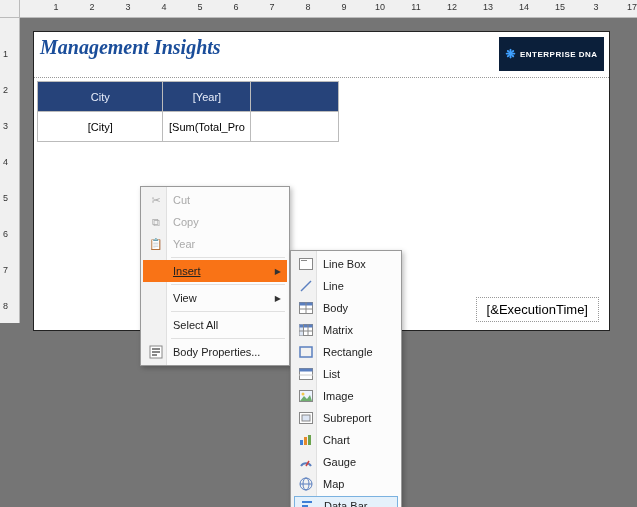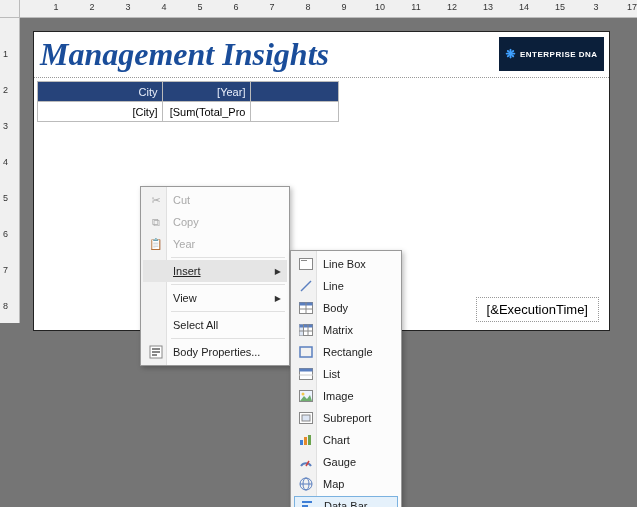--- a/index.html
+++ b/index.html
@@ -63,21 +63,21 @@
   }
   .report-hdr {
     border-bottom: 1px dotted #999;
     height: 46px;
     padding: 4px 8px 4px 6px;
     position: relative;
   }
   .report-title {
     color: #1a4d9a;
     font-family: Georgia, "Times New Roman", serif;
-    font-size: 32px;
+    font-size: 20px;
     font-weight: bold;
     font-style: italic;
   }
   .logo {
     position: absolute;
     top: 5px; right: 5px;
     width: 105px; height: 34px;
     background: #0b1f3a;
     color: #fff;
     font-size: 8px;
@@ -93,25 +93,25 @@
     font-size: 12px;
   }
   .tablix {
     margin: 3px 0 0 3px;
     width: 302px;
     border-collapse: collapse;
   }
   .tablix th, .tablix td {
     border: 1px solid #bbb;
     padding: 3px 5px;
-    height: 20px;
+    height: 30px;
     overflow: hidden;
     white-space: nowrap;
     font-weight: normal;
-    text-align: right;
+    text-align: center;
   }
   .thdr {
     background: #26437a;
     color: #e8eefb;
   }
   .footer-field {
     position: absolute;
     bottom: 8px; right: 10px;
     border: 1px dotted #999;
     padding: 4px 10px;
@@ -137,21 +137,21 @@
     position: relative;
     display: flex;
     align-items: center;
     height: 22px;
     padding: 0 20px 0 30px;
     cursor: default;
     white-space: nowrap;
   }
   .cm-item.disabled { color: #aaa; }
   .cm-item.hover { background: #e5f1fb; border: 1px solid #7bb2e0; height: 20px; margin: 1px; padding: 0 19px 0 29px; }
-  .cm-item.selected-insert { background: #e5e5e5; text-decoration: underline; }
+  .cm-item.selected-insert { background: #f97316; text-decoration: underline; }
   .cm-sep {
     height: 1px;
     background: #e0e0e0;
     margin: 2px 2px 2px 28px;
   }
   .cm-ico {
     position: absolute;
     left: 5px;
     width: 16px; height: 16px;
     display: flex;

